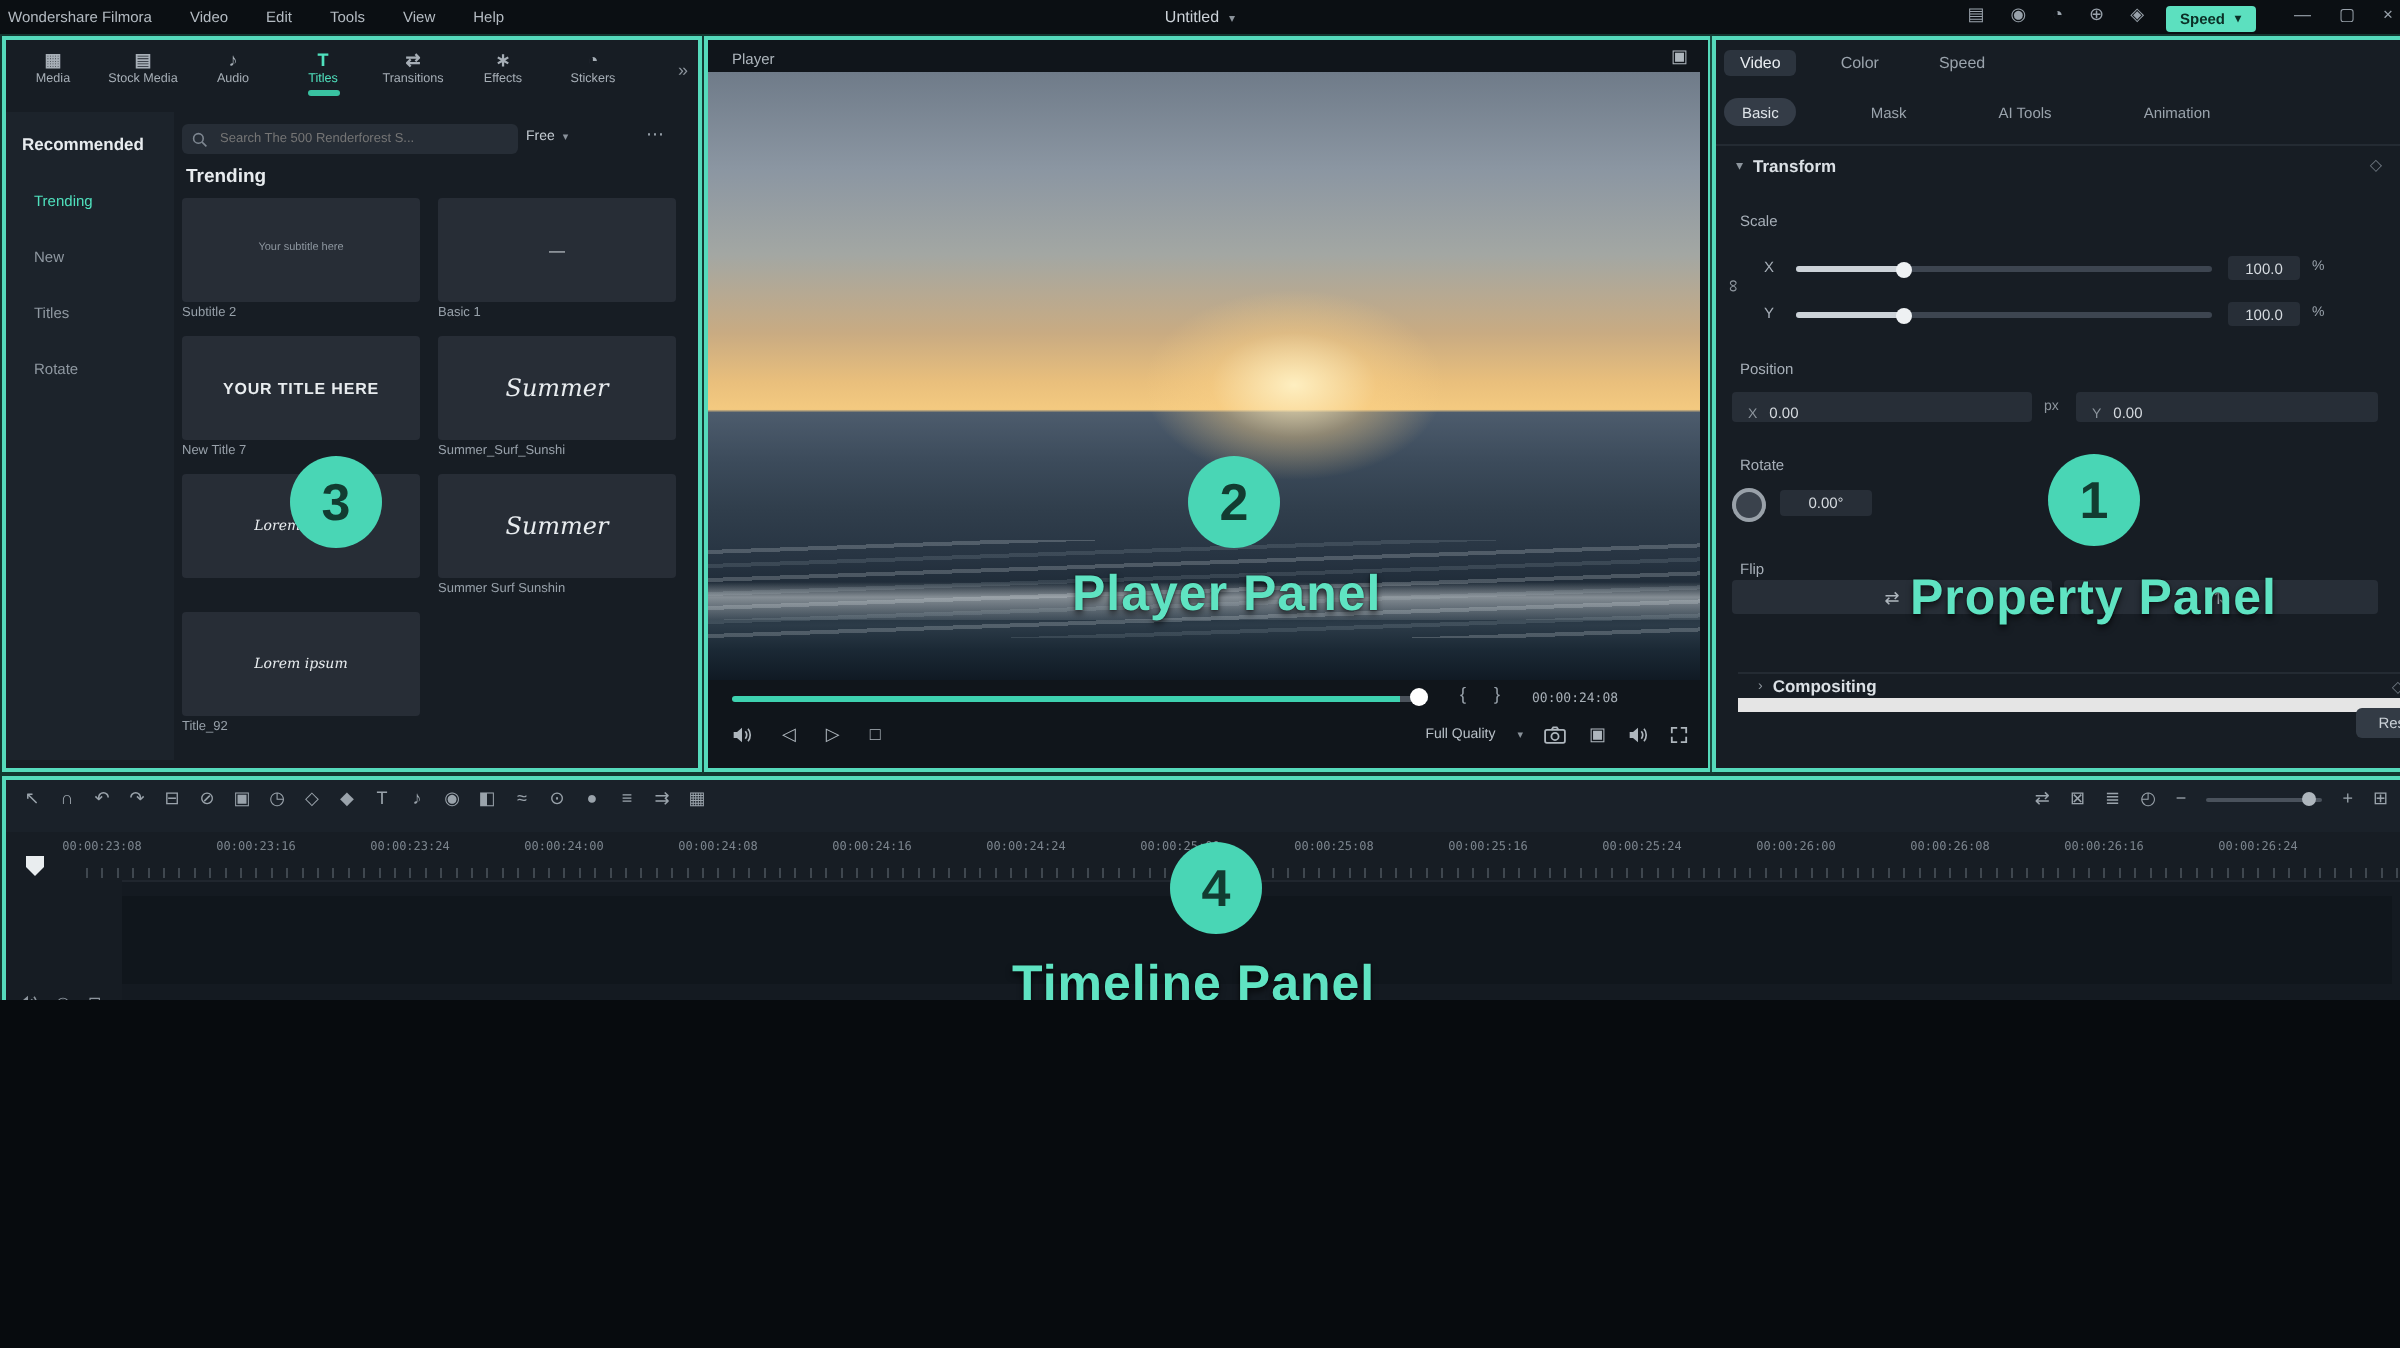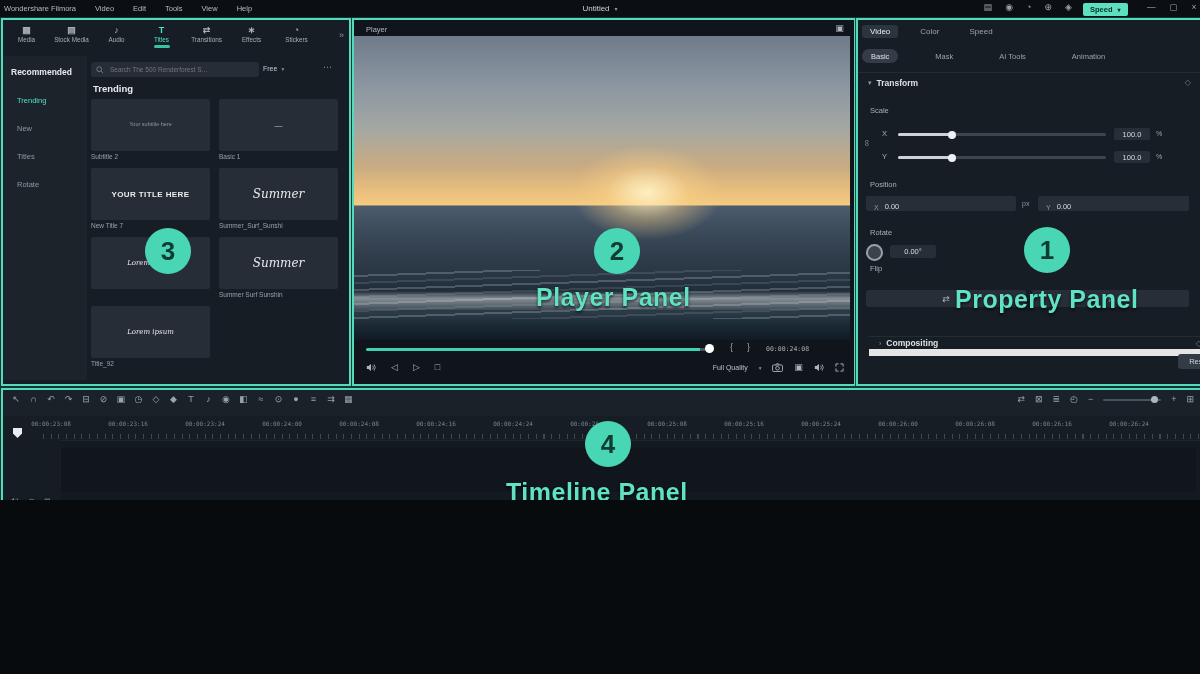--- a/index.html
+++ b/index.html
@@ -385,21 +385,21 @@
     <span class="pxlab">px</span>
     <div class="vbox posbox" style="left:180px;top:176px;width:151px;">
       <span class="dim">Y</span>
       <span>0.00</span>
     </div>
 
     <span class="pp-lab" style="left:12px;top:208px;">Rotate</span>
     <div class="dial"></div>
     <div class="vbox rotbox">0.00°</div>
 
-    <span class="pp-lab" style="left:12px;top:244px;">Flip</span>
+    <span class="pp-lab" style="left:12px;top:260px;">Flip</span>
     <div class="flipbtn" style="left:8px;width:160px;">
       <span>⇄</span>
     </div>
     <div class="flipbtn" style="left:174px;width:157px;">
       <span>⇅</span>
     </div>
 
     <div class="pp-sec" id="sec-comp">
       <span class="sec-chev">›</span>
       <span class="sec-label">Compositing</span>

